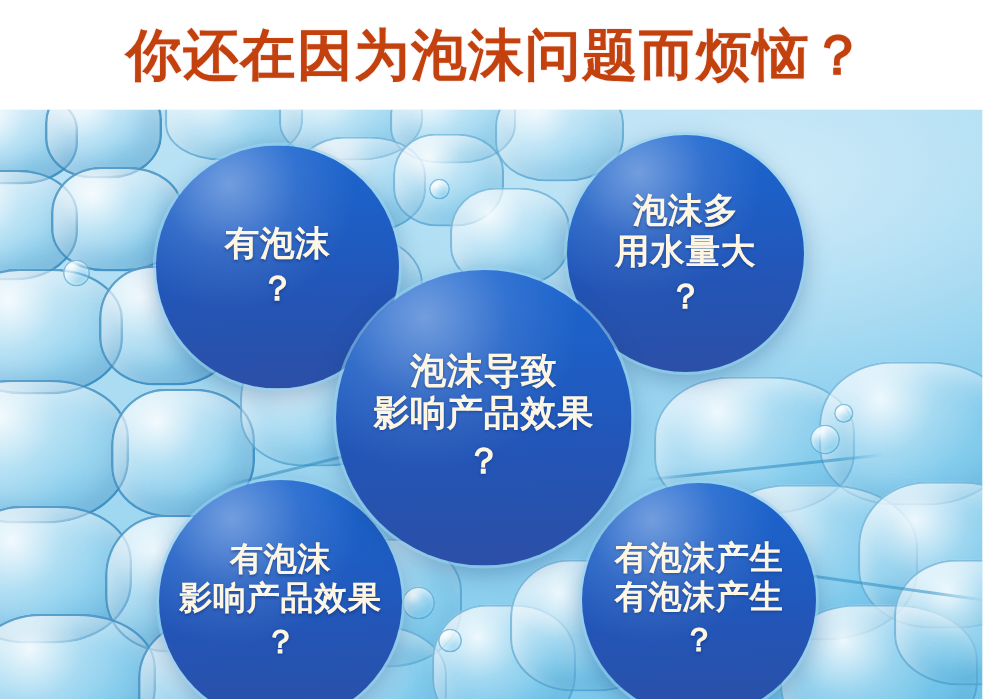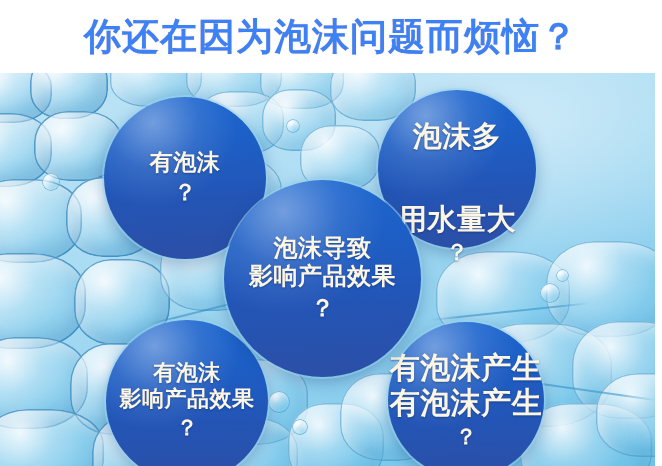--- a/index.html
+++ b/index.html
@@ -29,21 +29,21 @@
     background: #ffffff;
     display: flex;
     align-items: center;
     justify-content: center;
     z-index: 40;
   }
   .header-title {
     font-family: "DejaVu Serif", "Liberation Serif", serif;
     font-size: 37px;
     font-weight: 700;
-    color: #3b82f6;
+    color: #c2410c;
     letter-spacing: 1px;
     line-height: 1;
     white-space: nowrap;
     text-shadow: 0 0 1px rgba(195,31,31,0.35);
   }
 
   
   .stage {
     position: absolute;
     left: 0;
@@ -140,27 +140,27 @@
 
   
   #node-tl { left: 104px; top: 97px;  width: 162px; height: 162px; }
   #node-tr { left: 378px; top: 90px;  width: 158px; height: 158px; z-index: 21; }
   #node-c  { left: 224px; top: 180px; width: 197px; height: 197px; z-index: 25; }
   #node-bl { left: 106px; top: 320px; width: 162px; height: 162px; z-index: 22; }
   #node-br { left: 388px; top: 322px; width: 156px; height: 156px; z-index: 22; }
 
   #node-tl .ln { font-size: 23px; }
   #node-tl .qm { font-size: 23px; margin-top: 3px; }
-  #node-tr .ln { font-size: 29px; margin-top: 48px; }
+  #node-tr .ln { font-size: 23px; }
   #node-tr .qm { font-size: 23px; margin-top: 3px; }
   #node-c  .ln { font-size: 24px; text-align: center; }
   #node-c  .qm { font-size: 24px; margin-top: 4px; }
   #node-bl .ln { font-size: 22px; }
   #node-bl .qm { font-size: 22px; margin-top: 3px; }
-  #node-br .ln { font-size: 30px; }
+  #node-br .ln { font-size: 22px; }
   #node-br .qm { font-size: 22px; margin-top: 3px; }
 </style>
 </head>
 <body>
 
 <div id="poster">
 
   <div class="header">
     <div class="header-title">你还在因为泡沫问题而烦恼？</div>
   </div>

